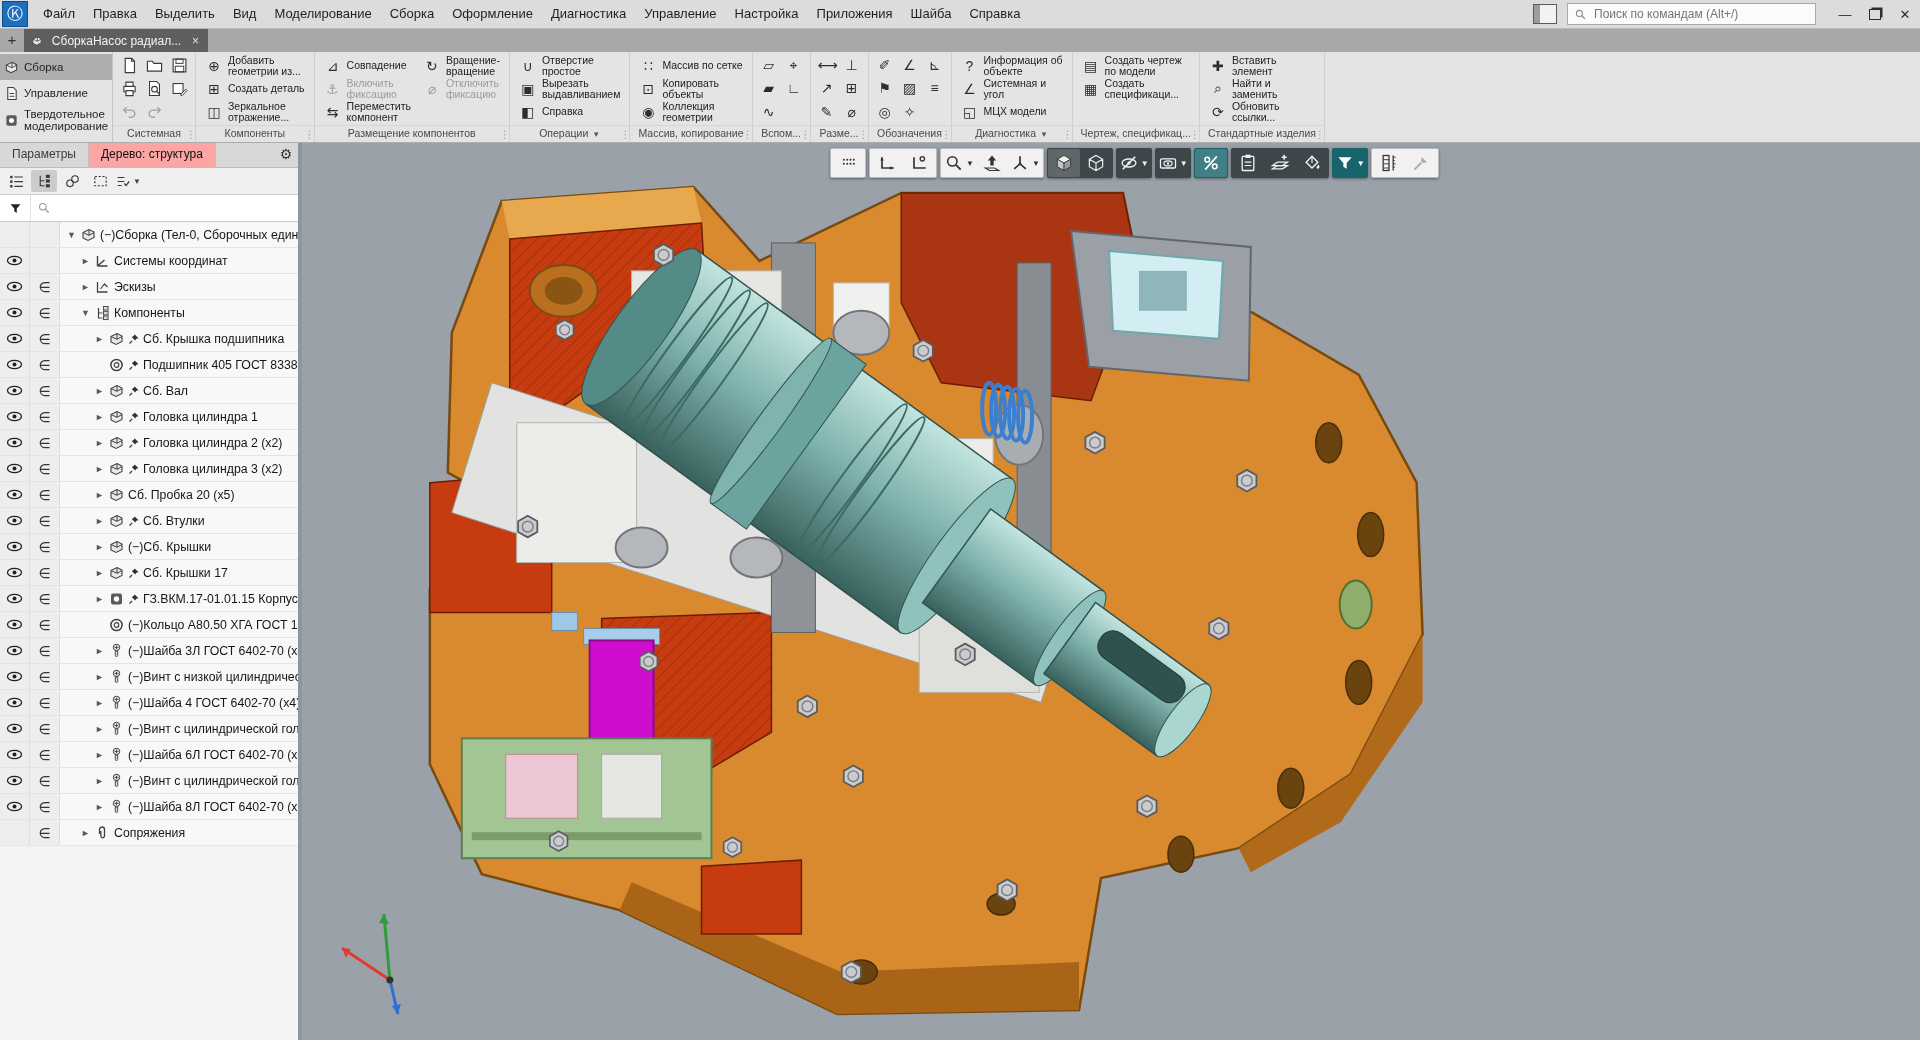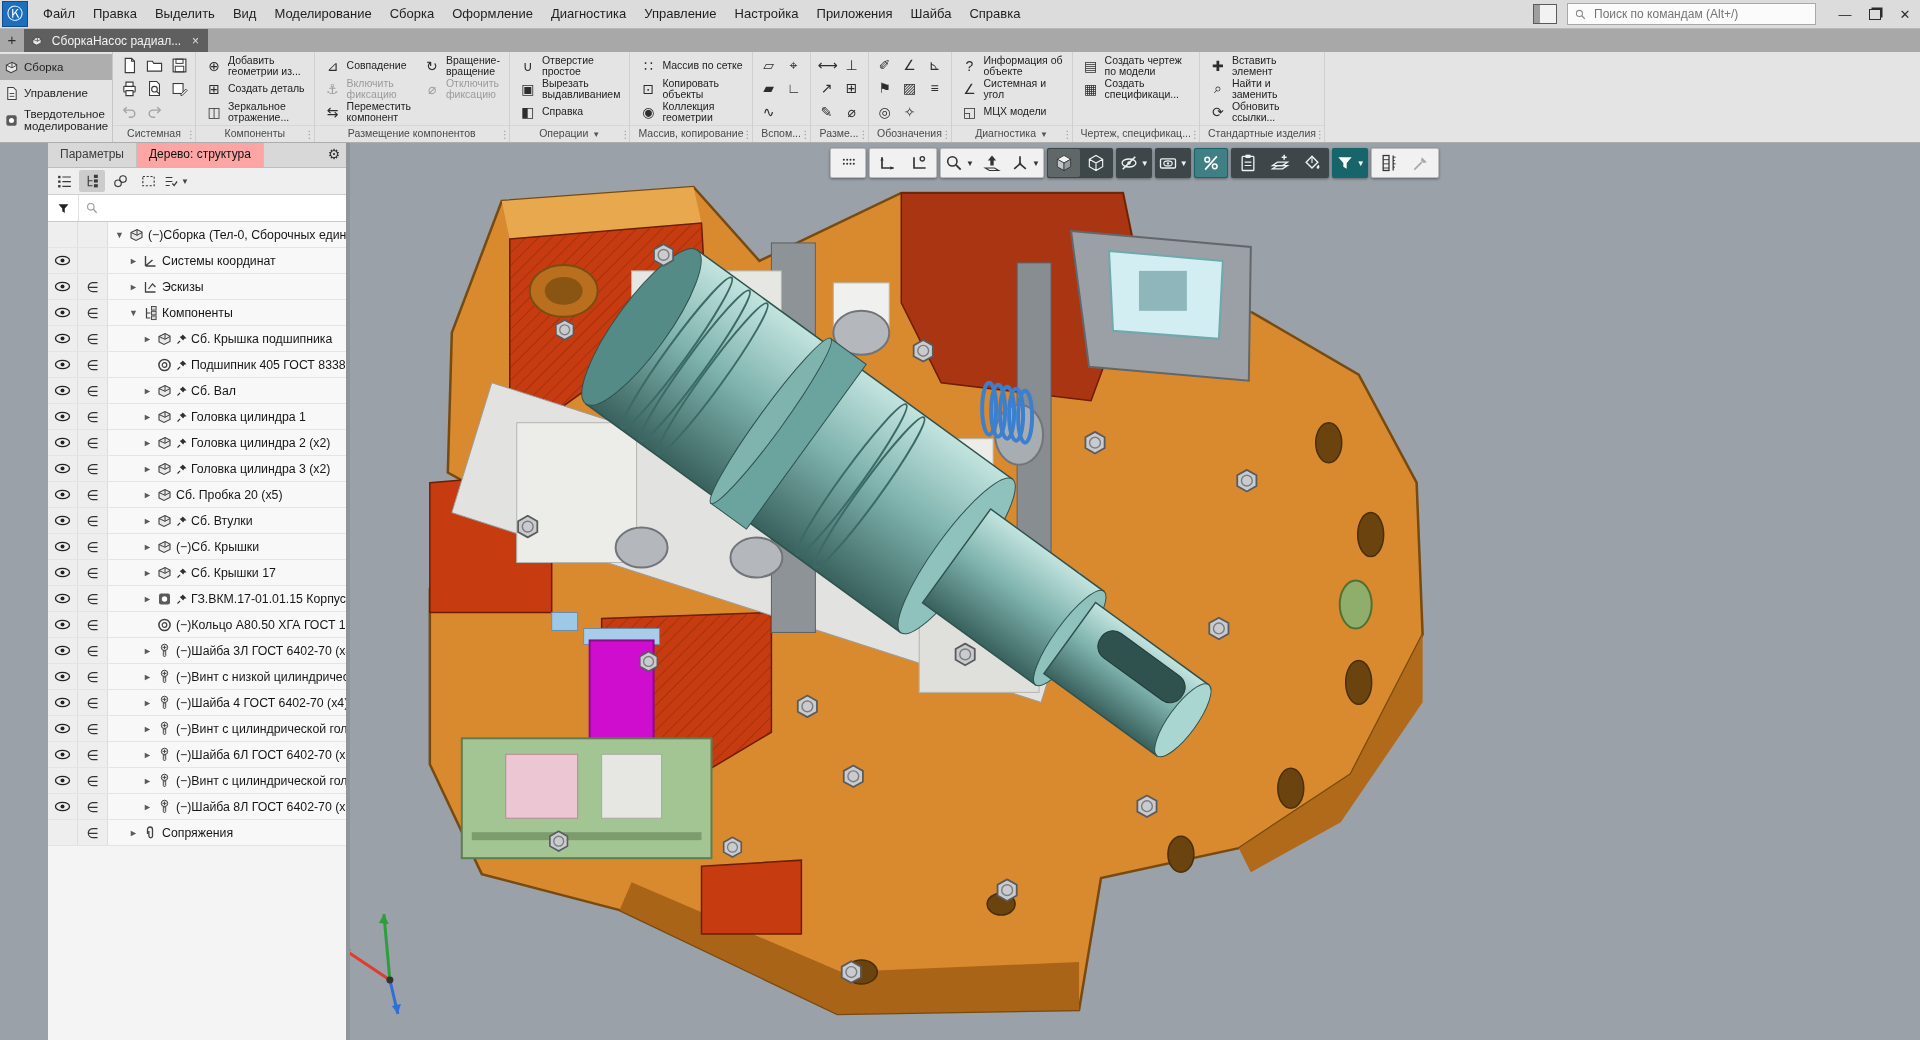--- a/index.html
+++ b/index.html
@@ -42,21 +42,21 @@
   .gly{font-size:14px;width:18px;text-align:center;color:#2d2d2d;flex:none;}
   .icongrid{display:grid;gap:1px;}
   .ribtn{width:24px;height:22px;display:flex;align-items:center;justify-content:center;border-radius:2px;}
   .ribtn svg{width:17px;height:17px;color:#353535;}
   .disabled{opacity:.38;}
   .rlabel{height:16px;font-size:10.5px;color:#4a4a4a;text-align:center;line-height:15px;border-top:1px solid #d6d6d6;
           padding:0 8px;white-space:nowrap;position:relative;}
   .rlabel .dd{font-size:8px;color:#555;margin-left:4px;}
   .rlabel::after{content:"⋮";position:absolute;right:-1px;top:1px;color:#9a9a9a;font-size:10px;}
   
-  .panel{position:absolute;top:143px;left:0;width:298px;bottom:0;background:#f2f2f2;border-right:4px solid #8f959b;z-index:15;display:flex;flex-direction:column;margin-left:48px;}
+  .panel{position:absolute;top:143px;left:0;width:298px;bottom:0;background:#f2f2f2;border-right:4px solid #8f959b;z-index:15;display:flex;flex-direction:column;}
   .ptabs{height:24px;display:flex;background:#d8d8d8;border-bottom:1px solid #bdbdbd;flex:none;}
   .ptab{padding:0 12px;font-size:12px;line-height:23px;color:#3c3c3c;background:#d8d8d8;border-right:1px solid #c2c2c2;}
   .ptab.active{background:#fca5a5;color:#111;}
   .pgear{margin-left:auto;width:24px;text-align:center;line-height:23px;font-size:14px;color:#333;}
   .ptools{height:26px;display:flex;align-items:center;gap:2px;padding:0 3px;background:#efefef;border-bottom:1px solid #cfcfcf;flex:none;}
   .ptool{width:26px;height:22px;display:flex;align-items:center;justify-content:center;border-radius:2px;}
   .ptool.active{background:#cccccc;}
   .ptool svg{width:17px;height:17px;color:#343434;}
   .ptool .dd{font-size:8px;margin-left:2px;color:#444;}
   .pfilter{height:26px;display:flex;align-items:center;background:#fff;border-bottom:1px solid #c9c9c9;flex:none;}

